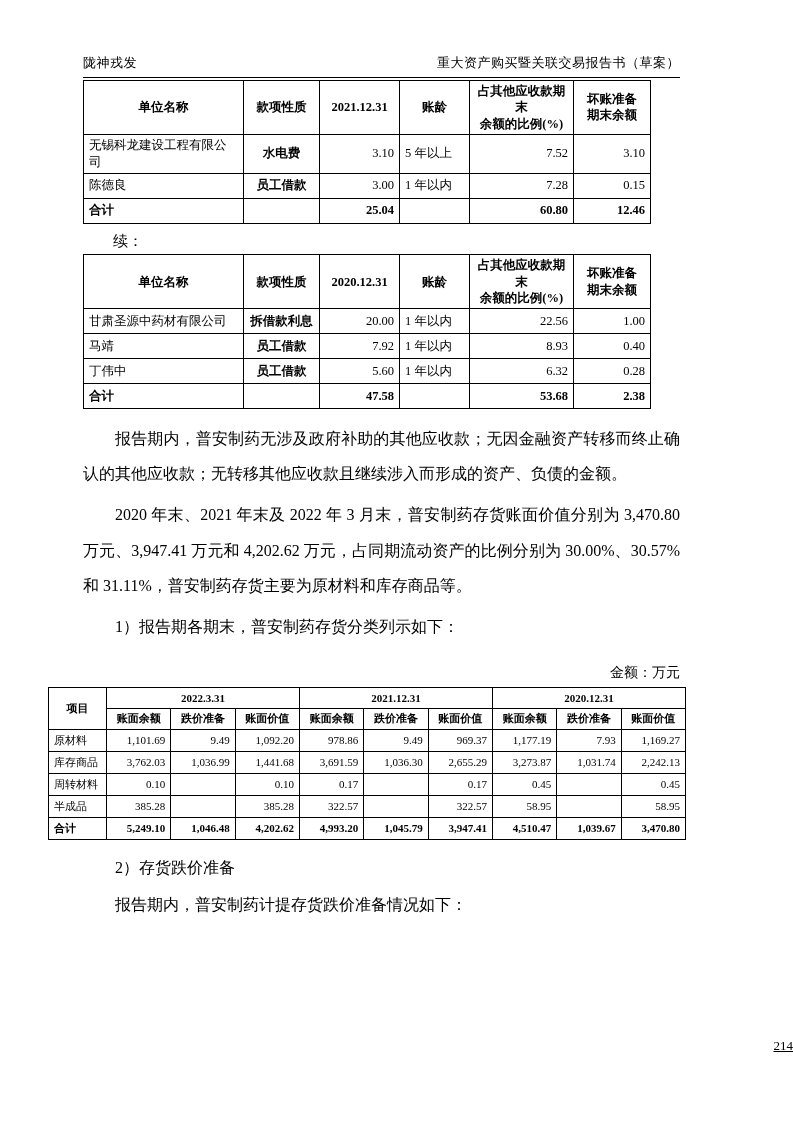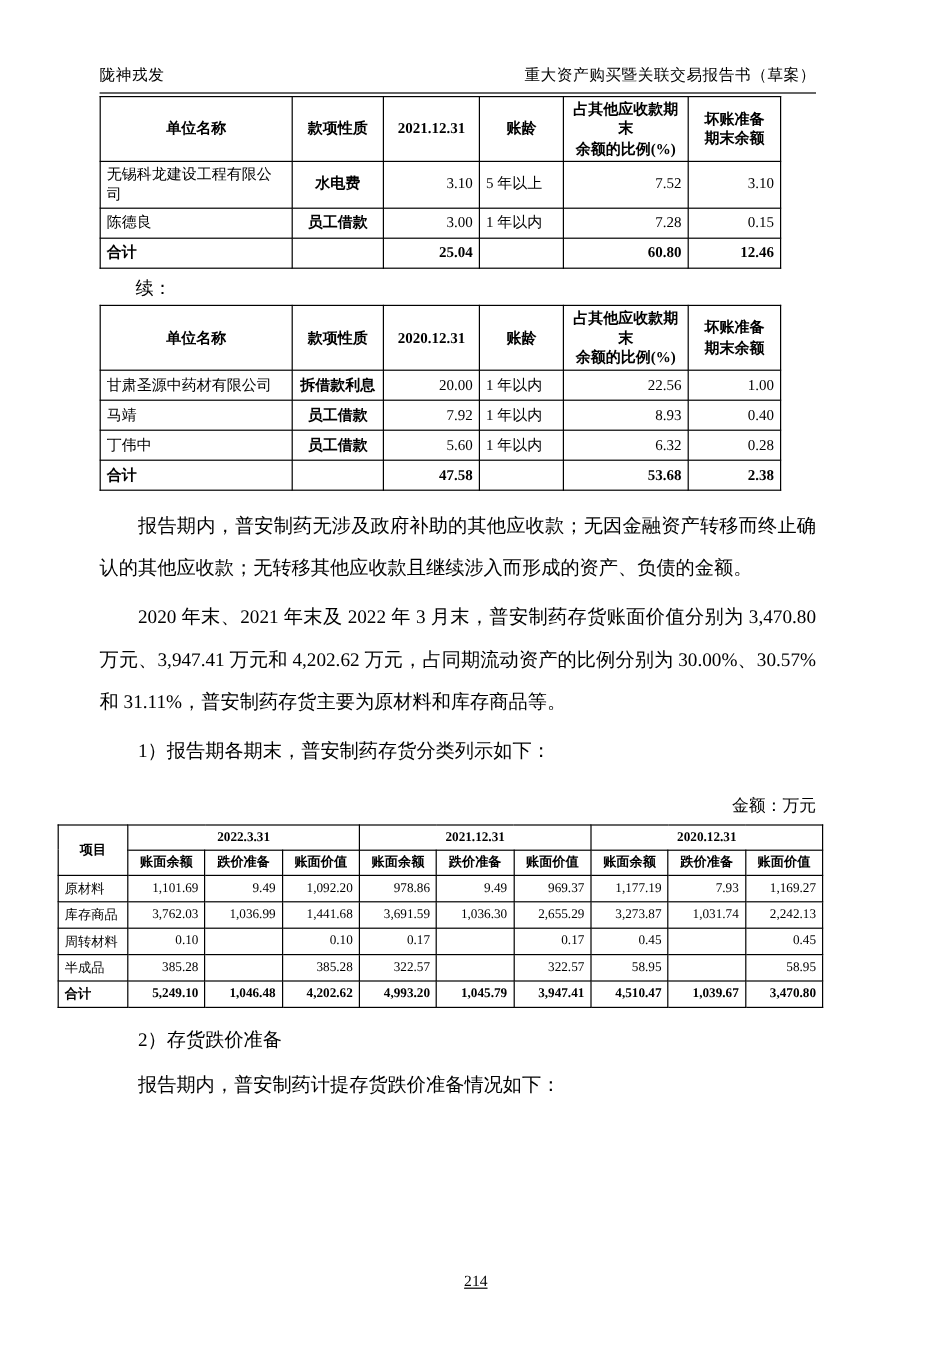--- a/index.html
+++ b/index.html
@@ -49,22 +49,22 @@
   .t3 th { font-weight:bold; text-align:center; height:21px; padding:1px 2px; }
   .t3 td { height:22px; padding:1px 5px; }
 
   td.a-left { text-align:left; }
   td.a-center { text-align:center;font-weight:bold; }
   td.a-right { text-align:right; }
   tr.total td { font-weight:bold; }
   tr.total td:first-child { }
 
   .page-footer {
-    position:absolute; bottom:46px; left:0; right:0;
-    text-align:center; font-size:13px;text-decoration:underline;
+    position:absolute; bottom:68px; left:0; right:0;
+    text-align:right; font-size:13px;text-decoration:underline;
   }
 </style>
 </head>
 <body>
 
 <div class="page">
 
   <div class="page-header">
     <span>陇神戎发</span>
     <span>重大资产购买暨关联交易报告书（草案）</span>

